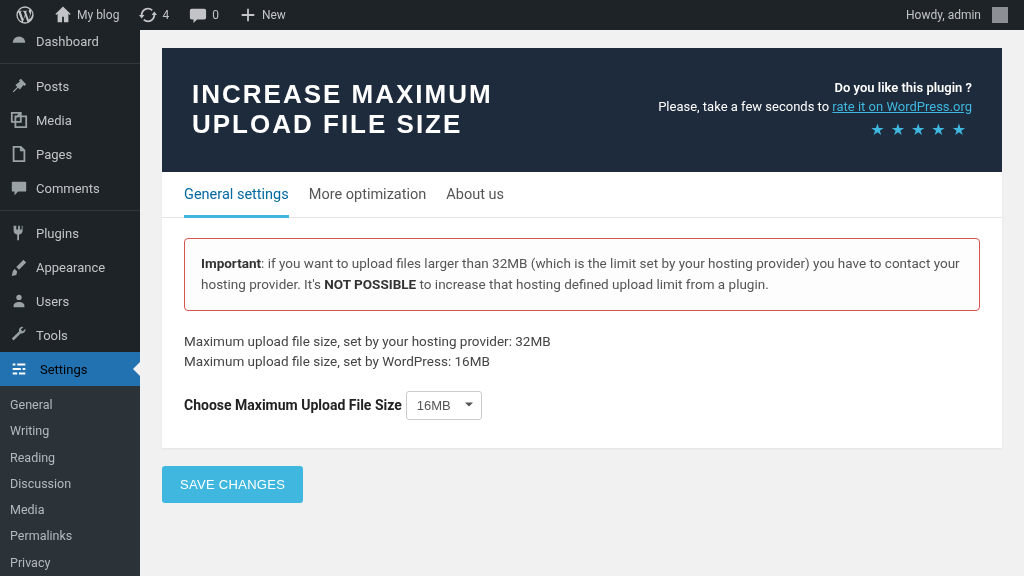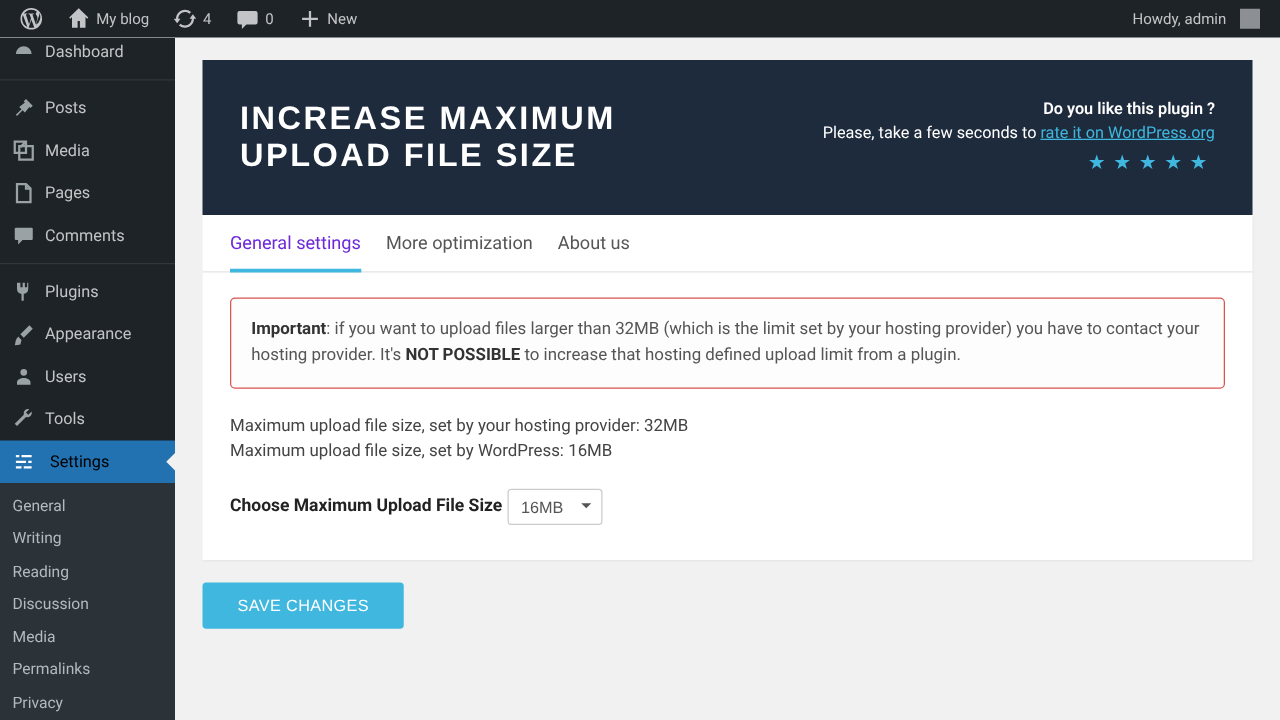--- a/index.html
+++ b/index.html
@@ -123,21 +123,21 @@
     padding: 14px 22px 0 22px;
     border-bottom: 1px solid #e4e4e4;
     font-size: 14.5px;
     color: #555;
   }
   .tab {
     padding: 0 0 12px 0;
     cursor: pointer;
   }
   .tab.active {
-    color: #6d28d9;
+    color: #0369a1;
     border-bottom: 3px solid #3fb7df;
     margin-bottom: -1px;
   }
   .panel-body { padding: 20px 22px 28px 22px; }
 
   .important-box {
     border: 1.5px solid #d9534f;
     border-radius: 4px;
     padding: 14px 16px;
     background: #fdfdfd;
@@ -182,21 +182,21 @@
     border-top-color: #555;
     pointer-events: none;
   }
 
   .save-btn {
     margin-top: 18px;
     background: #3fb7df;
     color: #fff;
     border: none;
     border-radius: 3px;
-    padding: 11px 28px;
+    padding: 11px 18px;
     font-size: 13px;
     letter-spacing: 0.3px;
     cursor: pointer;
   }
 
   
   .content::-webkit-scrollbar { width: 10px; }
 </style>
 </head>
 <body>

